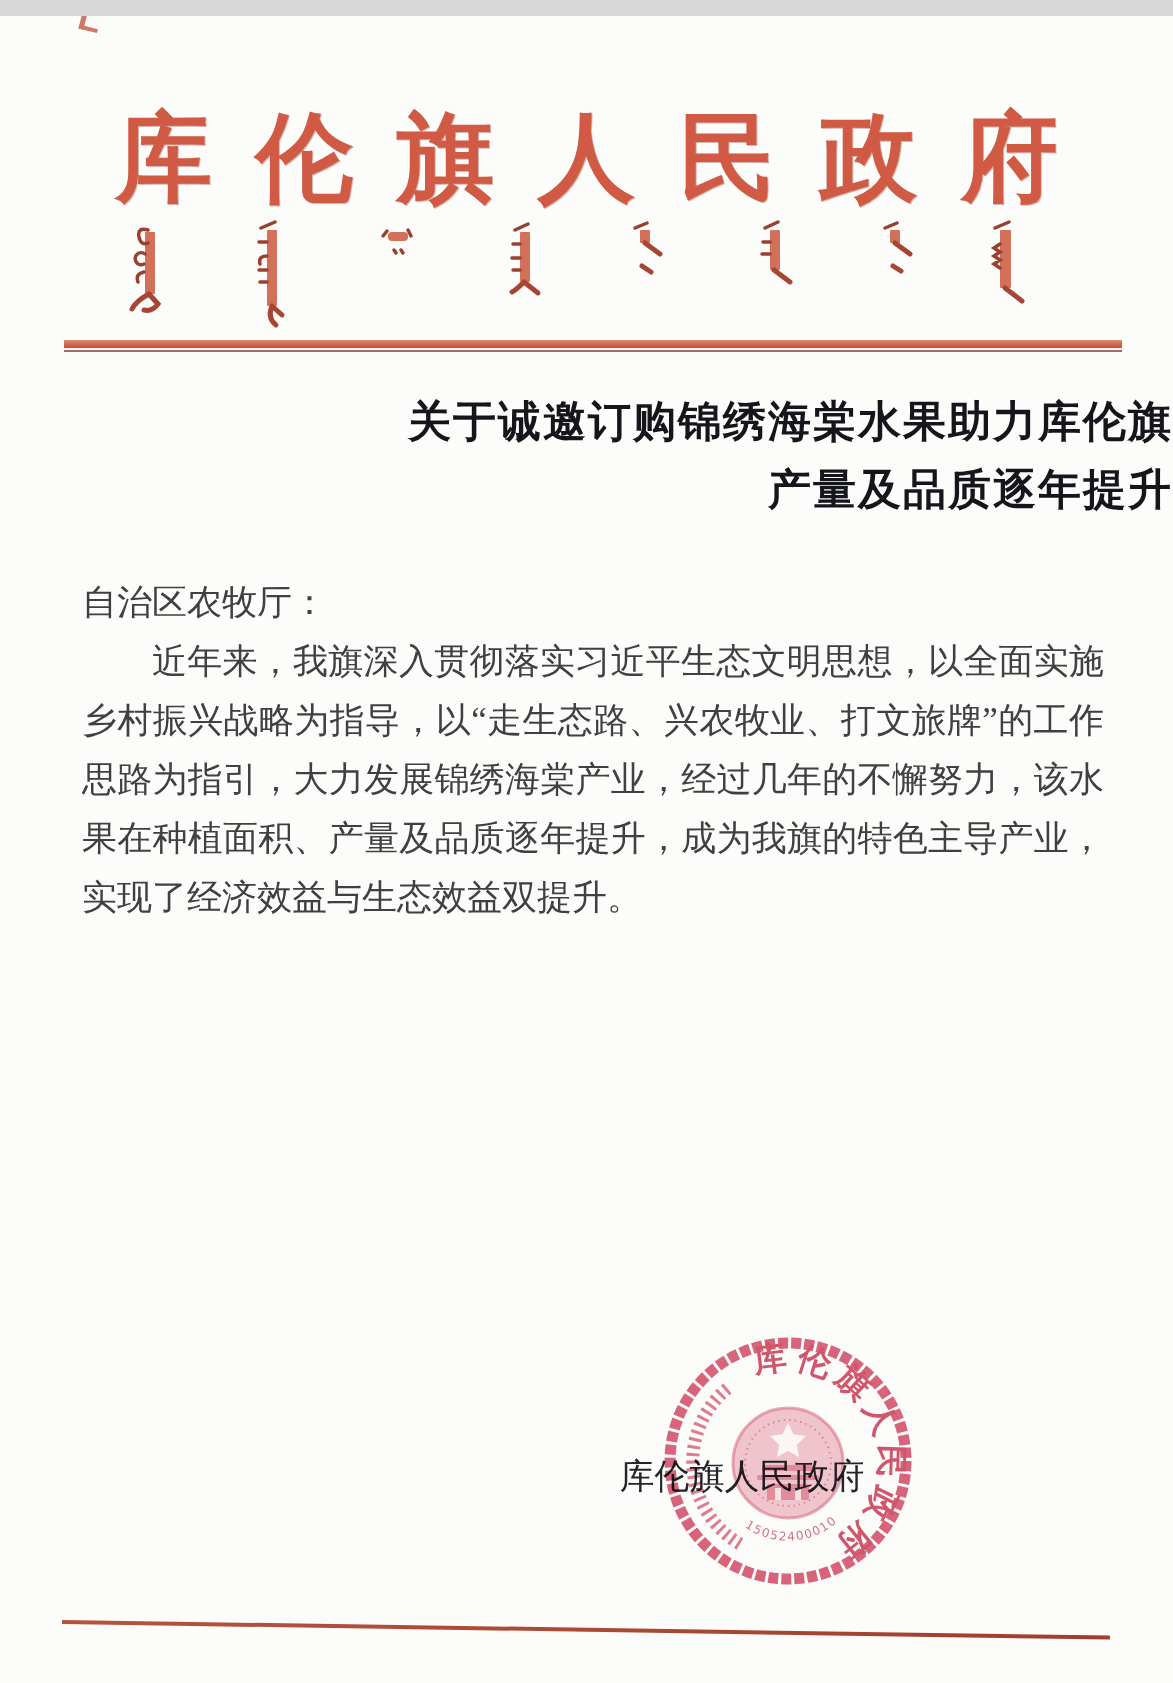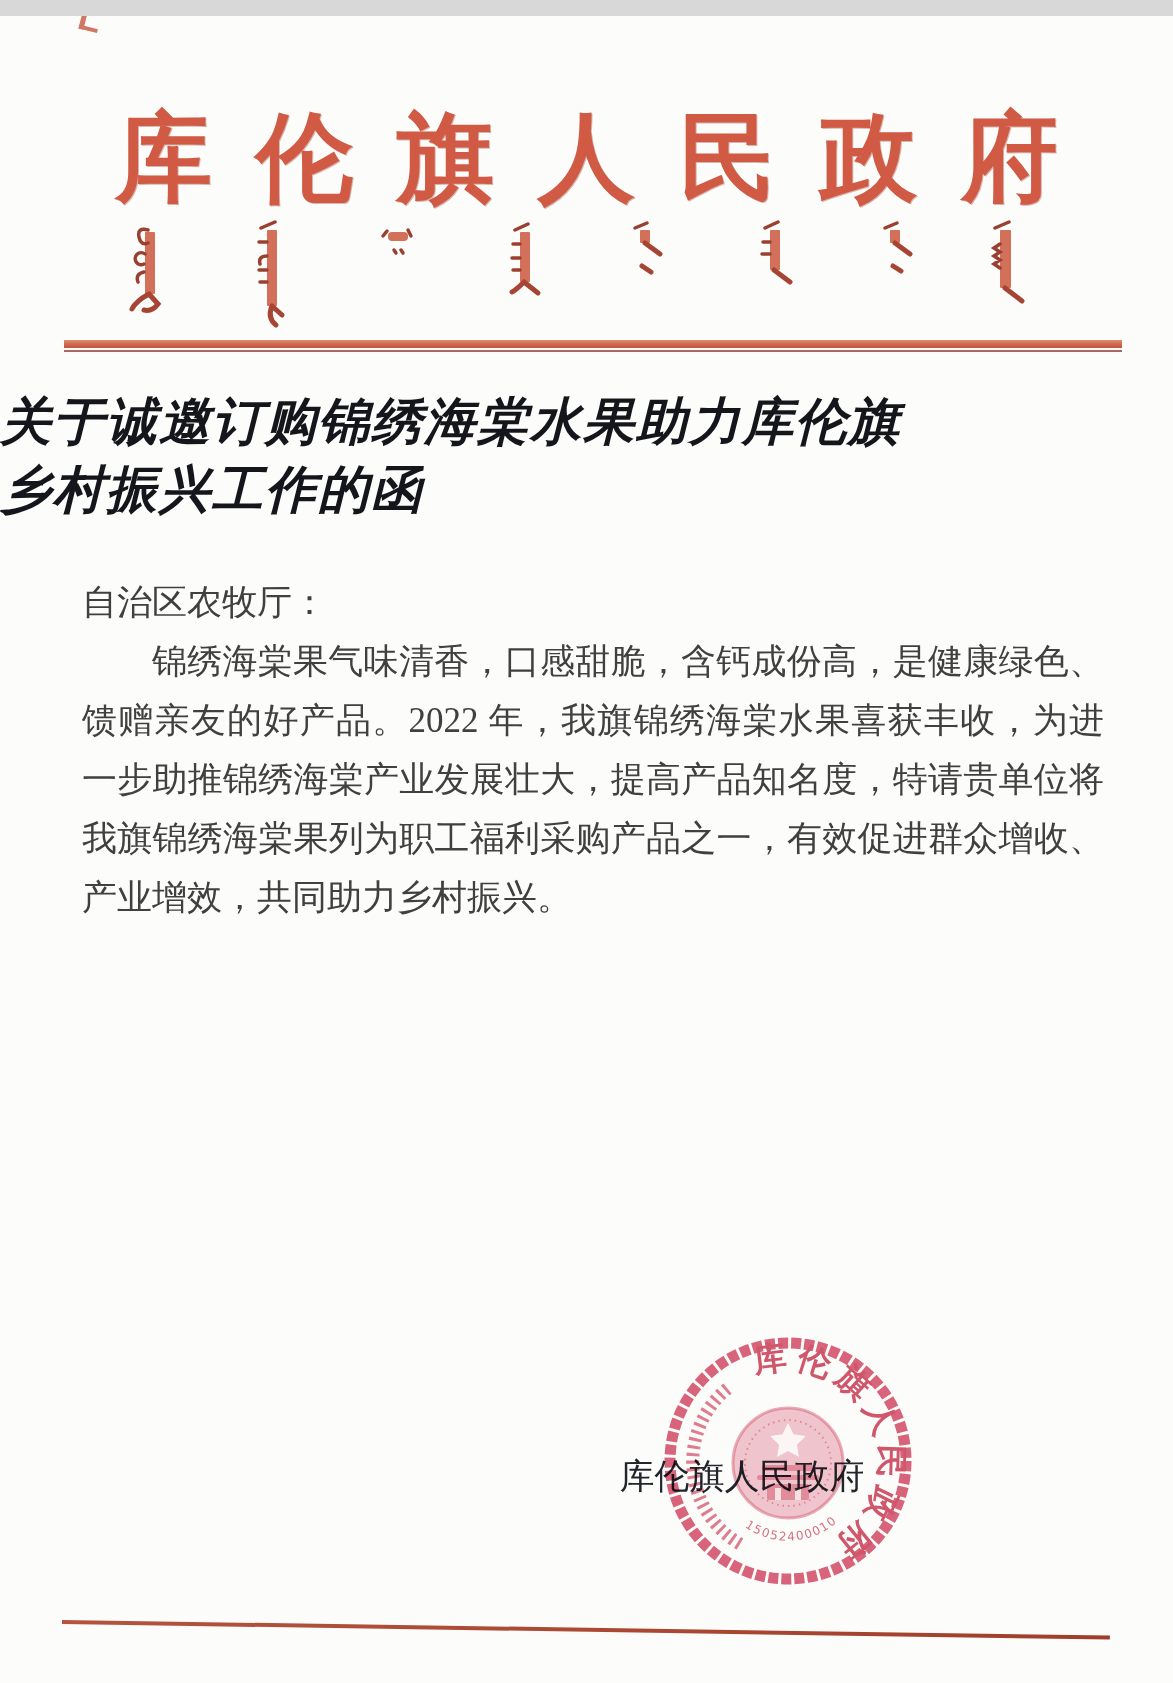--- a/index.html
+++ b/index.html
@@ -27,22 +27,22 @@
   .rule-top {
     position:absolute; top:324px; left:64px; width:1058px; height:8px;
     background:linear-gradient(180deg,#dd9271 0%,#d0674d 50%,#c25540 100%);
   }
   .rule-top-thin {
     position:absolute; top:334px; left:64px; width:1058px; height:2px;
     background:#8f352a; opacity:.75;
   }
   .doc-title {
     position:absolute; top:372px; left:0; right:0;
-    text-align:left; font-weight:bold; color:#14161c;
-    font-size:51px; line-height:68px; letter-spacing:2px;font-style:italic;
+    text-align:right; font-weight:bold; color:#14161c;
+    font-size:43px; line-height:68px; letter-spacing:2px;
   }
   .letter-body {
     position:absolute; top:557px; left:82px; width:1022px;
     font-size:35px; line-height:59px; color:#404040;
     text-align:justify;
   }
   .letter-body p { margin:0; }
   .letter-body p.para { text-indent:2em; }
   .signature {
     position:absolute; top:1430px; left:592px; width:300px;
@@ -107,26 +107,26 @@
       <path class="mk" d="M-5,20 l14,-6 M0,36 l-6,4 6,4 -6,4 6,4 -6,4 6,4"></path>
       <path class="mft" d="M5,80 l17,13"></path>
     </g>
   </svg>
 
   <div class="rule-top"></div>
   <div class="rule-top-thin"></div>
 
   <div class="doc-title">
     <div>关于诚邀订购锦绣海棠水果助力库伦旗</div>
-    <div>乡村振兴工作的函</div>
+    <div>产量及品质逐年提升</div>
   </div>
 
   <div class="letter-body">
     <p class="salutation">自治区农牧厅：</p>
-    <p class="para">锦绣海棠果气味清香，口感甜脆，含钙成份高，是健康绿色、馈赠亲友的好产品。2022 年，我旗锦绣海棠水果喜获丰收，为进一步助推锦绣海棠产业发展壮大，提高产品知名度，特请贵单位将我旗锦绣海棠果列为职工福利采购产品之一，有效促进群众增收、产业增效，共同助力乡村振兴。</p>
+    <p class="para">近年来，我旗深入贯彻落实习近平生态文明思想，以全面实施乡村振兴战略为指导，以“走生态路、兴农牧业、打文旅牌”的工作思路为指引，大力发展锦绣海棠产业，经过几年的不懈努力，该水果在种植面积、产量及品质逐年提升，成为我旗的特色主导产业，实现了经济效益与生态效益双提升。</p>
   </div>
 
   <div class="signature">
     <div>库伦旗人民政府</div>
   </div>
 
   <svg class="stamp" viewBox="0 0 260 260" aria-hidden="true">
     <defs>
       <path id="sealTextArc" d="M97.6,43.2 A93,93 0 0 1 176.5,210.6" fill="none"></path>
       <path id="sealCodeArc" d="M82,192 A74,74 0 0 0 178,192" fill="none"></path>

